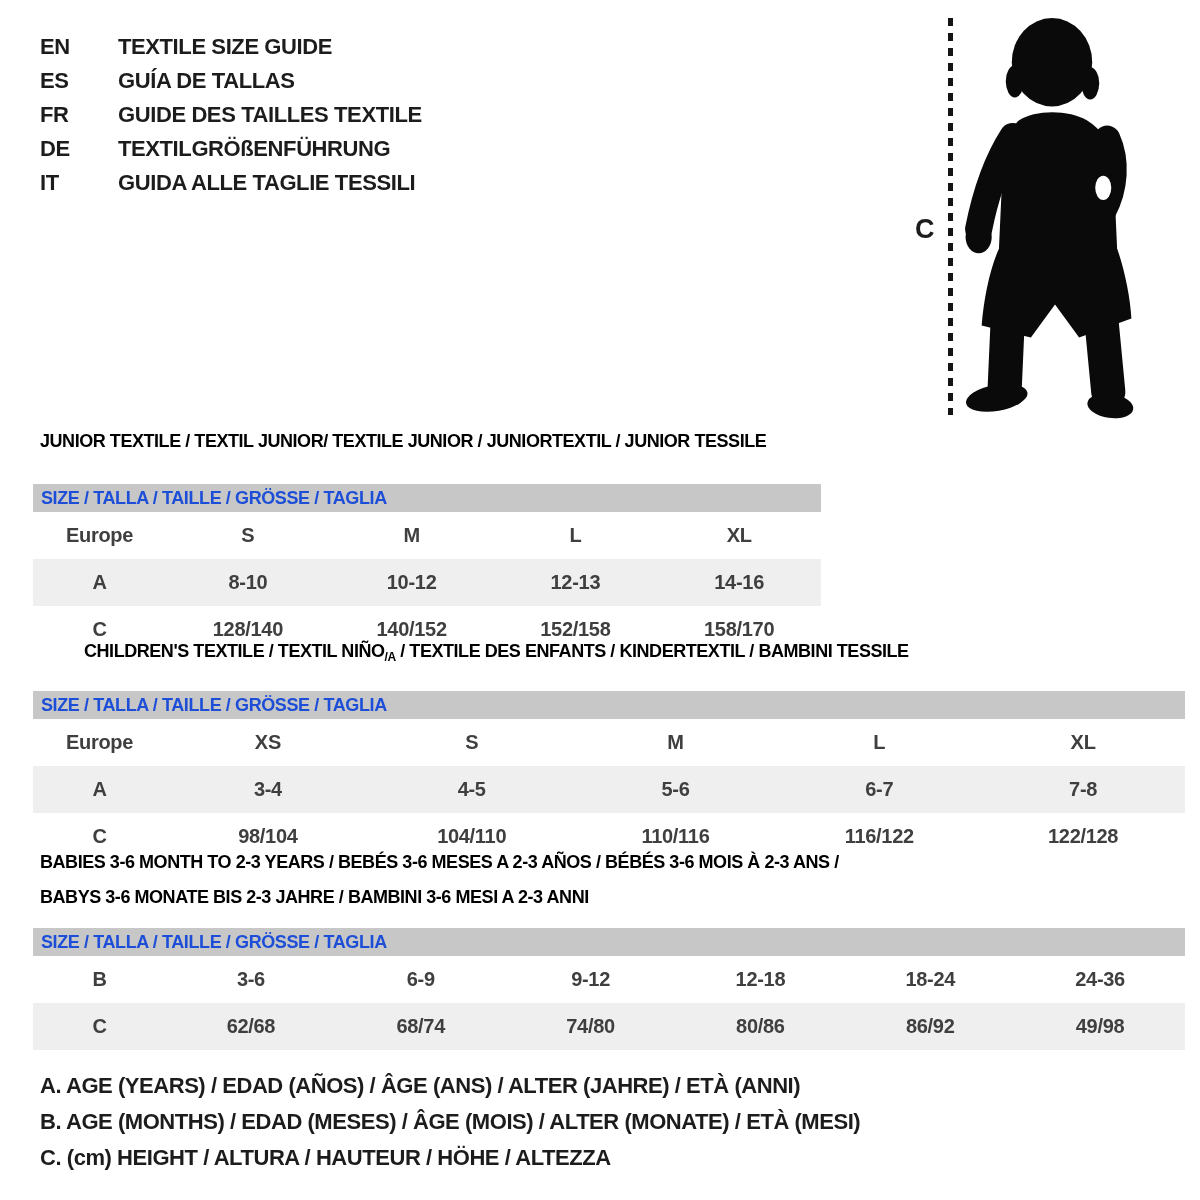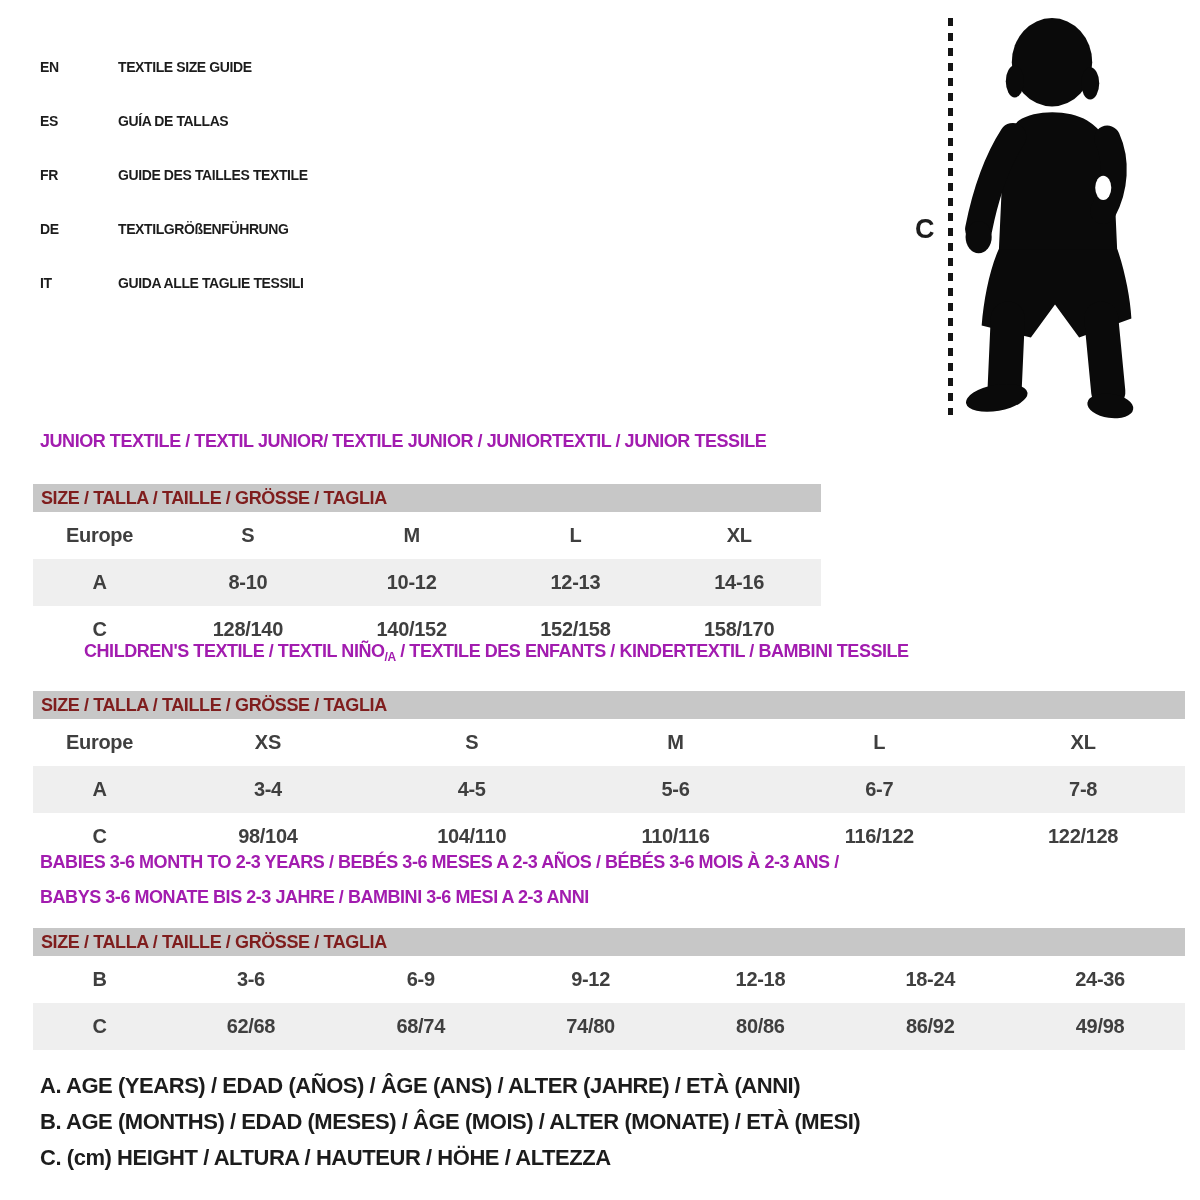--- a/index.html
+++ b/index.html
@@ -5,44 +5,44 @@
   html,body{margin:0;padding:0;}
   body{
     width:1200px;height:1200px;position:relative;overflow:hidden;
     background:#ffffff;color:#1c1c1c;
     font-family:"Liberation Sans",sans-serif;
   }
   .abs{position:absolute;}
 
   
   .lang-block{left:40px;top:30px;}
-  .lang-row{display:flex;font-size:14px;font-weight:700;line-height:34px;letter-spacing:-0.4px;margin-top:20px;}
+  .lang-row{display:flex;font-size:22px;font-weight:700;line-height:34px;letter-spacing:-0.4px;}
   .lang-code{width:78px;flex:0 0 78px;}
 
   
   .measure-line{
     left:948px;top:18px;width:5px;height:397px;
     background:repeating-linear-gradient(to bottom,#141414 0 8px,transparent 8px 15px);
   }
   .measure-label{left:915px;top:214px;font-size:27px;font-weight:700;letter-spacing:-0.5px;}
 
   
-  .section-title{font-size:18px;font-weight:700;letter-spacing:-0.45px;white-space:nowrap;color:#a21caf;}
+  .section-title{font-size:18px;font-weight:700;letter-spacing:-0.45px;white-space:nowrap;color:#000000;}
   .section-title .sub{font-size:12px;position:relative;top:4px;}
   .babies-title{line-height:35px;}
 
   
   table.size-table{
     border-collapse:collapse;table-layout:fixed;
     font-size:20px;font-weight:700;color:#3f3f3f;letter-spacing:-0.3px;
   }
   table.size-table td{padding:0;text-align:center;height:47px;vertical-align:middle;}
   tr.bar td{
     background:var(--header-bg,#c7c7c7);text-align:left;padding-left:8px;
-    font-size:18px;height:28px;color:#7f1d1d;letter-spacing:-0.4px;
+    font-size:18px;height:28px;color:#1d4ed8;letter-spacing:-0.4px;
   }
   td.lab{text-align:left;padding-left:8px;}
   tr.stripe{background:var(--stripe-bg,#efefef);}
   col.c-label{width:133px;}
 
   
   .notes div{font-size:22px;font-weight:700;line-height:36px;letter-spacing:-0.45px;white-space:nowrap;}
 </style>
 </head>
 <body>

